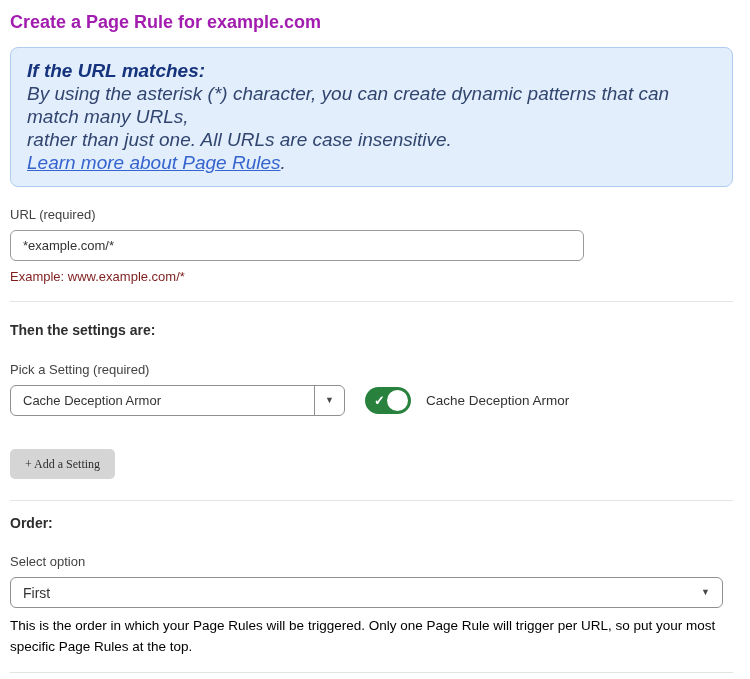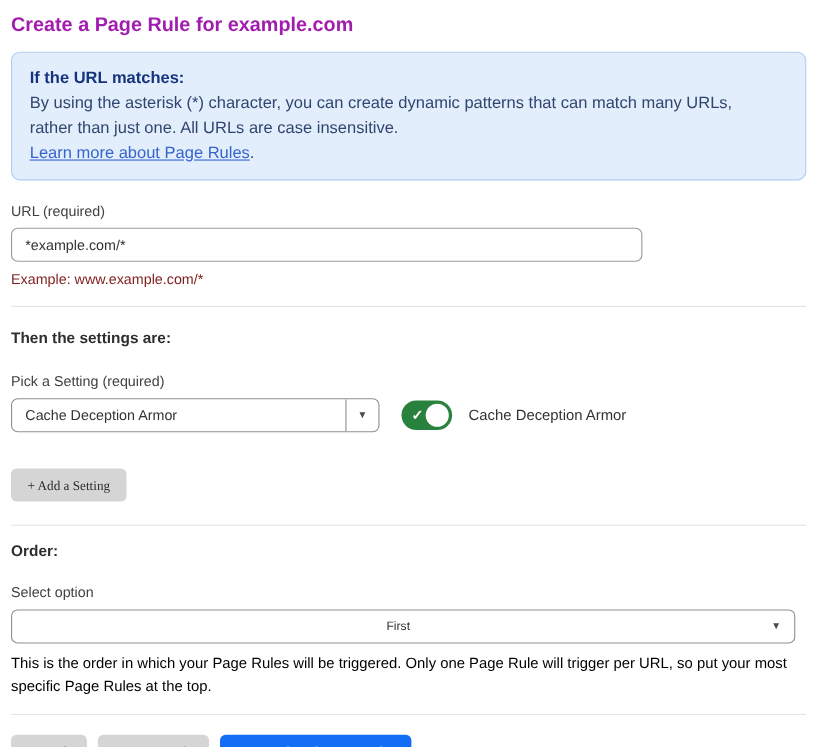--- a/index.html
+++ b/index.html
@@ -13,23 +13,24 @@
   .container { padding: 12px 0 0 10px; width: 733px; }
 
   .page-title { font-size: 18px; font-weight: bold; color: #a21caf; }
 
   .info-box {
     margin-top: 14px;
     background: #e2eefb;
     border: 1px solid #aecdf0;
     border-radius: 8px;
     padding: 11px 16px 12px 16px;
-    font-size: 15px;
+    font-size: 19px;
     line-height: 23px;
     color: #31456f;
+    font-style: italic;
   }
   .info-heading { font-weight: bold; color: #16337d; }
   .info-link { color: #3564cf; text-decoration: underline; cursor: pointer; }
 
   .field-label { margin-top: 20px; font-size: 13px; color: #424242; }
 
   .text-input {
     display: block;
     margin-top: 8px;
     width: 574px; height: 31px;
@@ -111,21 +112,21 @@
   .wide-select {
     margin-top: 8px;
     display: flex; align-items: center;
     width: 713px; height: 31px;
     border: 1px solid #8f8f8f;
     border-radius: 6px;
     background: #fff;
     cursor: pointer;
   }
   .wide-select .select-value {
-    flex: 1; font-size: 11px; color: #333; padding-left: 12px; text-align: center;
+    flex: 1; font-size: 14px; color: #333; padding-left: 12px;
   }
   .wide-select .arrow-glyph { padding-right: 12px; }
 
   .help-text { margin-top: 7px; font-size: 13.5px; line-height: 21px; color: #000000; width: 713px; }
 
   .footer { margin-top: 18px; display: flex; align-items: center; }
   .footer .btn { margin-right: 10px; }
   .btn-primary { background: #146ef5; color: #ffffff; padding: 0 20px; }
 </style>
 </head>

